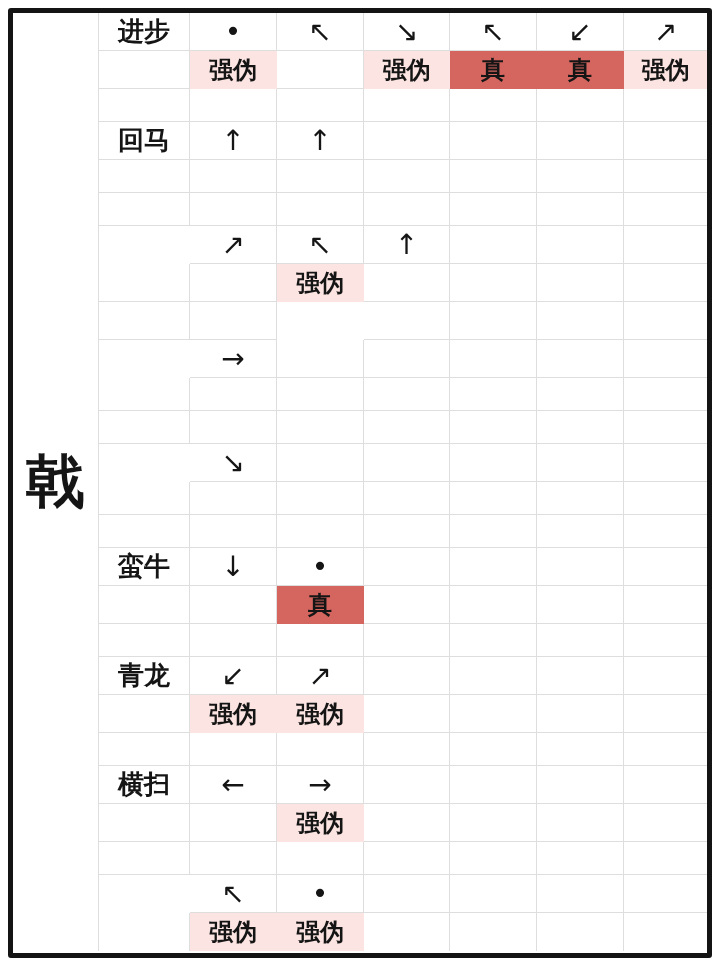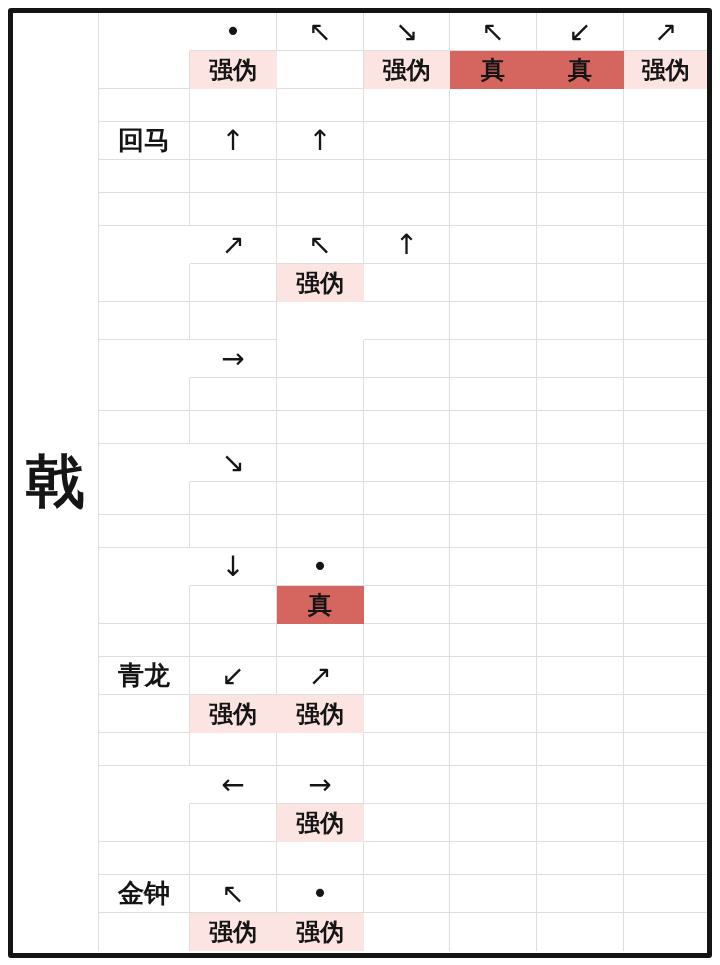--- a/index.html
+++ b/index.html
@@ -46,20 +46,23 @@
   .status.small { font-size: 20px; letter-spacing: -1px; }
 </style>
 </head>
 <body>
 
 <div class="frame">
   <div class="grid" id="grid" style="grid-template-rows: 38px 38px 33px 38px 33px 33px 38px 38px 38px 38px 33px 33px 38px 33px 33px 38px 38px 33px 38px 38px 33px 38px 38px 33px 38px 38px;">
     <div class="weapon-cell" id="weaponCell" style="grid-row: 1 / 27;">
       <span>戟</span>
     </div>
+  <div class="cell" style="grid-area: 1 / 2;">
+        <span class="move-name">进步</span>
+      </div>
       <div class="cell" style="grid-area: 1 / 3;">
         <span class="arrow">•</span>
       </div>
       <div class="cell" style="grid-area: 1 / 4;">
         <span class="arrow">↖</span>
       </div>
       <div class="cell" style="grid-area: 1 / 5;">
         <span class="arrow">↘</span>
       </div>
       <div class="cell" style="grid-area: 1 / 6;">
@@ -186,20 +189,23 @@
       <div class="cell" style="grid-area: 14 / 6;"></div>
       <div class="cell" style="grid-area: 14 / 7;"></div>
       <div class="cell last-col" style="grid-area: 14 / 8;"></div>
       <div class="cell" style="grid-area: 15 / 2;"></div>
       <div class="cell" style="grid-area: 15 / 3;"></div>
       <div class="cell" style="grid-area: 15 / 4;"></div>
       <div class="cell" style="grid-area: 15 / 5;"></div>
       <div class="cell" style="grid-area: 15 / 6;"></div>
       <div class="cell" style="grid-area: 15 / 7;"></div>
       <div class="cell last-col" style="grid-area: 15 / 8;"></div>
+      <div class="cell" style="grid-area: 16 / 2;">
+        <span class="move-name">蛮牛</span>
+      </div>
       <div class="cell" style="grid-area: 16 / 3;">
         <span class="arrow">↓</span>
       </div>
       <div class="cell" style="grid-area: 16 / 4;">
         <span class="arrow">•</span>
       </div>
       <div class="cell" style="grid-area: 16 / 5;"></div>
       <div class="cell" style="grid-area: 16 / 6;"></div>
       <div class="cell" style="grid-area: 16 / 7;"></div>
       <div class="cell last-col" style="grid-area: 16 / 8;"></div>
@@ -243,20 +249,23 @@
       <div class="cell" style="grid-area: 20 / 6;"></div>
       <div class="cell" style="grid-area: 20 / 7;"></div>
       <div class="cell last-col" style="grid-area: 20 / 8;"></div>
       <div class="cell" style="grid-area: 21 / 2;"></div>
       <div class="cell" style="grid-area: 21 / 3;"></div>
       <div class="cell" style="grid-area: 21 / 4;"></div>
       <div class="cell" style="grid-area: 21 / 5;"></div>
       <div class="cell" style="grid-area: 21 / 6;"></div>
       <div class="cell" style="grid-area: 21 / 7;"></div>
       <div class="cell last-col" style="grid-area: 21 / 8;"></div>
+      <div class="cell" style="grid-area: 22 / 2;">
+        <span class="move-name">横扫</span>
+      </div>
       <div class="cell" style="grid-area: 22 / 3;">
         <span class="arrow">←</span>
       </div>
       <div class="cell" style="grid-area: 22 / 4;">
         <span class="arrow">→</span>
       </div>
       <div class="cell" style="grid-area: 22 / 5;"></div>
       <div class="cell" style="grid-area: 22 / 6;"></div>
       <div class="cell" style="grid-area: 22 / 7;"></div>
       <div class="cell last-col" style="grid-area: 22 / 8;"></div>
@@ -269,23 +278,20 @@
       <div class="cell" style="grid-area: 23 / 6;"></div>
       <div class="cell" style="grid-area: 23 / 7;"></div>
       <div class="cell last-col" style="grid-area: 23 / 8;"></div>
       <div class="cell" style="grid-area: 24 / 2;"></div>
       <div class="cell" style="grid-area: 24 / 3;"></div>
       <div class="cell" style="grid-area: 24 / 4;"></div>
       <div class="cell" style="grid-area: 24 / 5;"></div>
       <div class="cell" style="grid-area: 24 / 6;"></div>
       <div class="cell" style="grid-area: 24 / 7;"></div>
       <div class="cell last-col" style="grid-area: 24 / 8;"></div>
-      <div class="cell" style="grid-area: 25 / 2;">
-        <span class="move-name">金钟</span>
-      </div>
       <div class="cell" style="grid-area: 25 / 3;">
         <span class="arrow">↖</span>
       </div>
       <div class="cell" style="grid-area: 25 / 4;">
         <span class="arrow">•</span>
       </div>
       <div class="cell" style="grid-area: 25 / 5;"></div>
       <div class="cell" style="grid-area: 25 / 6;"></div>
       <div class="cell" style="grid-area: 25 / 7;"></div>
       <div class="cell last-col" style="grid-area: 25 / 8;"></div>

